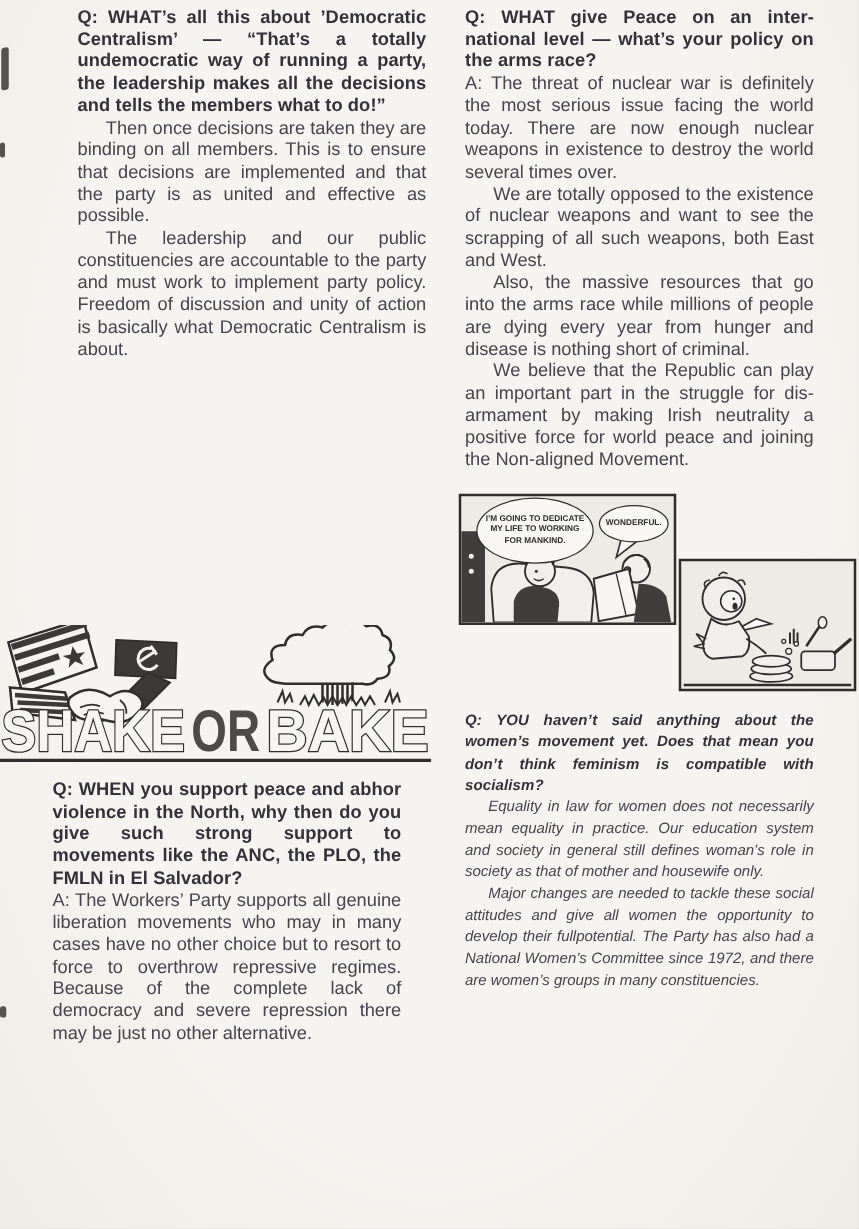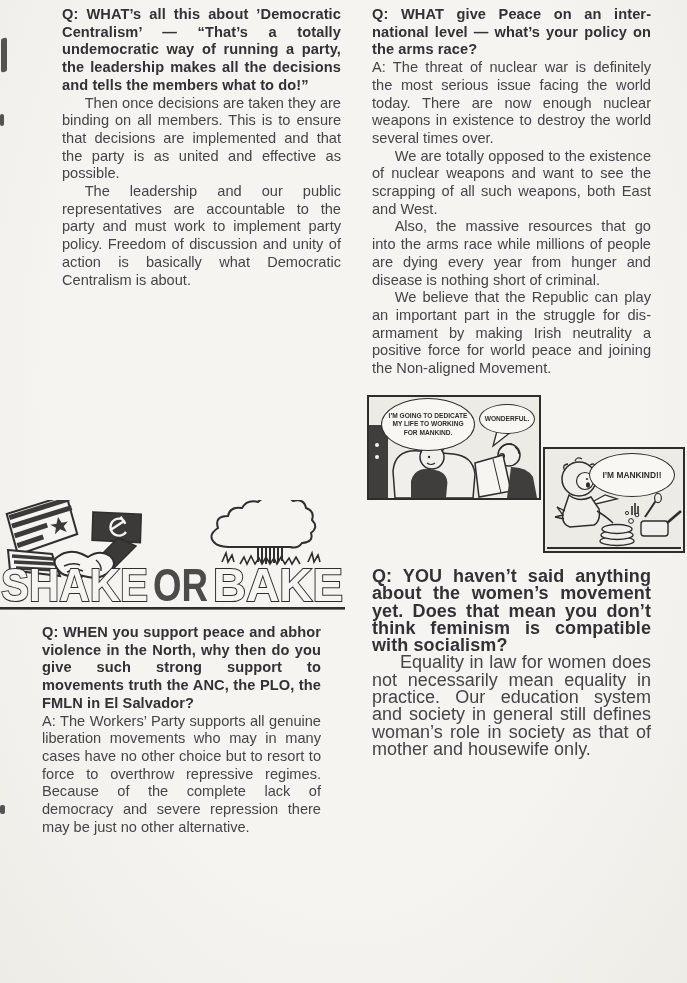--- a/index.html
+++ b/index.html
@@ -16,21 +16,21 @@
     position:absolute;
     width:279px;
     color:#45444a;
     font-size:14.6px;
     line-height:17.7px;
     text-align:justify;
   }
   .tb p{margin:0;}
   .q{font-weight:700;color:#323137;letter-spacing:.1px;}
   .indent{text-indent:1.55em;}
-  .tight{font-size:18px;line-height:17.3px;}
+  .tight{font-size:12px;line-height:17.3px;font-style:italic;}
   
   .banner{position:absolute;left:0;top:500px;width:345px;height:112px;}
   
   .comic{position:absolute;left:358px;top:388px;width:329px;height:178px;}
   .panel{
     position:absolute;
     border:2px solid #2e2d2b;
     background:#edebe5;
   }
   .panel-1{left:9px;top:7px;width:170px;height:101px;}
@@ -60,21 +60,21 @@
 
 <div class="page">
 
   <div class="speck speck-1"></div>
   <div class="speck speck-2"></div>
   <div class="speck speck-3"></div>
 
   <section class="tb" style="left:42px;top:6px;margin-left:20px;">
     <p class="q">Q: WHAT’s all this about ’Democratic Centralism’ — “That’s a totally undemocratic way of running a party, the leadership makes all the decisions and tells the members what to do!”</p>
     <p class="a indent">Then once decisions are taken they are binding on all members. This is to ensure that decisions are implemented and that the party is as united and effective as possible.</p>
-    <p class="a indent">The leadership and our public representatives are accountable to the party and must work to implement party policy. Freedom of discussion and unity of action is basically what Democratic Centralism is about.</p>
+    <p class="a indent">The leadership and our public constituencies are accountable to the party and must work to implement party policy. Freedom of discussion and unity of action is basically what Democratic Centralism is about.</p>
   </section>
 
   <div class="banner">
     <svg width="345" height="112" viewBox="0 0 345 112">
 
       <g>
         <g transform="translate(6,10) rotate(-10)">
           <path d="M0,4 L62,-4 L66,36 L4,46 Z" fill="#f5f4f1" stroke="#2f2e2c" stroke-width="2"></path>
           <path d="M2,8 L64,0" stroke="#3b3a38" stroke-width="5"></path>
           <path d="M3,17 L65,9" stroke="#3b3a38" stroke-width="5"></path>
@@ -108,21 +108,21 @@
       <g font-family="Liberation Sans, sans-serif" font-weight="700" font-size="47">
         <text x="1" y="101" textLength="147" lengthAdjust="spacingAndGlyphs" fill="#f6f5f2" stroke="#2f2e2c" stroke-width="2" paint-order="stroke">SHAKE</text>
         <text x="153" y="101" textLength="55" lengthAdjust="spacingAndGlyphs" fill="#4c4b49">OR</text>
         <text x="213" y="101" textLength="130" lengthAdjust="spacingAndGlyphs" fill="#f6f5f2" stroke="#2f2e2c" stroke-width="2" paint-order="stroke">BAKE</text>
       </g>
       <rect x="0" y="107" width="345" height="2.6" fill="#2f2e2c"></rect>
     </svg>
   </div>
 
   <section class="tb" style="left:42px;top:624px;">
-    <p class="q">Q: WHEN you support peace and abhor violence in the North, why then do you give such strong support to movements truth the ANC, the PLO, the FMLN in El Salvador?</p>
+    <p class="q">Q: WHEN you support peace and abhor violence in the North, why then do you give such strong support to movements like the ANC, the PLO, the FMLN in El Salvador?</p>
     <p class="a">A: The Workers’ Party supports all genuine liberation movements who may in many cases have no other choice but to resort to force to overthrow repressive regimes. Because of the complete lack of democracy and severe repression there may be just no other alternative.</p>
   </section>
 
   <section class="tb" style="left:372px;top:6px;">
     <p class="q">Q: WHAT give Peace on an inter­national level — what’s your policy on the arms race?</p>
     <p class="a">A: The threat of nuclear war is definitely the most serious issue facing the world today. There are now enough nuclear weapons in existence to destroy the world several times over.</p>
     <p class="a indent">We are totally opposed to the existence of nuclear weapons and want to see the scrapping of all such weapons, both East and West.</p>
     <p class="a indent">Also, the massive resources that go into the arms race while millions of people are dying every year from hunger and disease is nothing short of criminal.</p>
     <p class="a indent">We believe that the Republic can play an important part in the struggle for dis­armament by making Irish neutrality a positive force for world peace and joining the Non-aligned Movement.</p>
   </section>
@@ -186,22 +186,22 @@
           <path d="M122,74 L136,62" stroke-width="2.6" fill="none"></path>
           <path d="M100,68 L112,50" stroke-width="2" fill="none"></path>
           <ellipse cx="113" cy="49" rx="3.4" ry="4.6" stroke-width="1.2"></ellipse>
           <path d="M90,66 l0,-12 m-3,12 l0,-9 m6,9 l0,-9" stroke-width="1.6" fill="none"></path>
           <circle cx="86" cy="72" r="2.4" stroke-width="1"></circle>
             <circle cx="92" cy="66" r="1.8" stroke-width="1"></circle>
             <circle cx="82" cy="64" r="1.6" stroke-width="1"></circle>
           <path d="M2,99 L136,99" stroke-width="2" fill="none"></path>
         </g>
       </svg>
-      <div class="bubble bubble-mankind">I’M MANKIND!!</div>
     </div>
   </div>
 
   <section class="tb tight" style="left:372px;top:568px;">
     <p class="q">Q: YOU haven’t said anything about the women’s movement yet. Does that mean you don’t think feminism is compatible with socialism?</p>
     <p class="a indent">Equality in law for women does not necessarily mean equality in practice. Our education system and society in general still defines woman’s role in society as that of mother and housewife only.</p>
+    <p class="a indent">Major changes are needed to tackle these social attitudes and give all women the opportunity to develop their fullpotential. The Party has also had a National Women’s Committee since 1972, and there are women’s groups in many constituencies.</p>
   </section>
 
 </div>
 
 </body></html>

